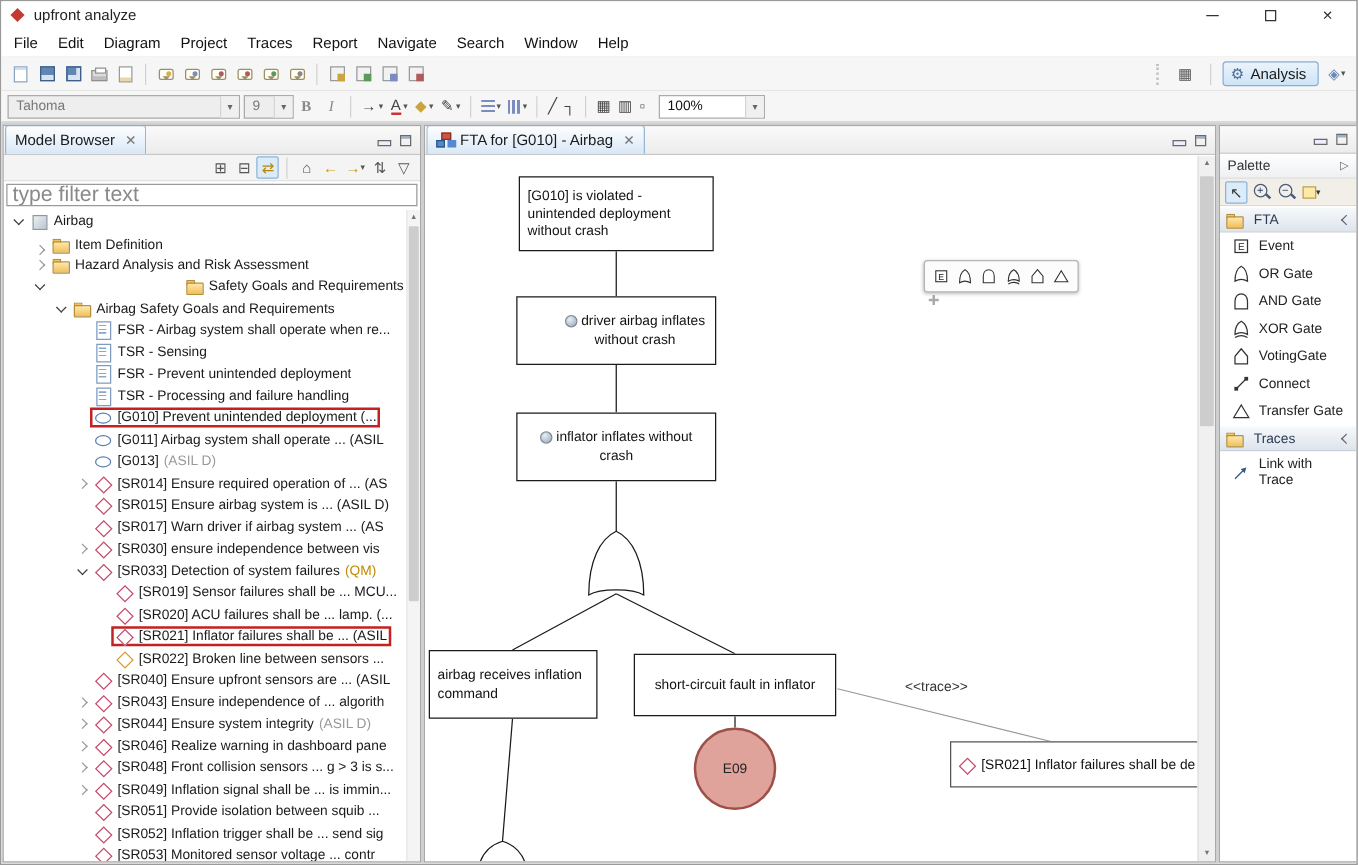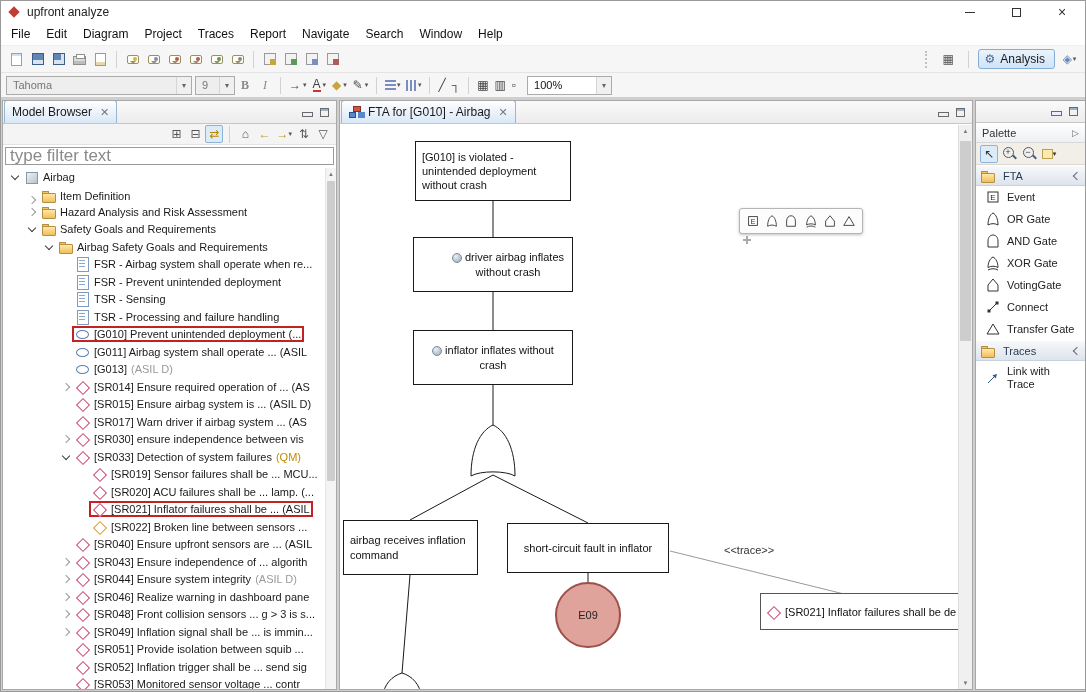--- a/index.html
+++ b/index.html
@@ -367,21 +367,21 @@
               <span class="tree-label">Item Definition</span>
             </span>
           </div>
           <div class="tree-row" style="padding-left: 21px;">
             <span class="tw chev"></span>
             <span class="tree-label-wrap">
               <span class="ti ti-folder"></span>
               <span class="tree-label">Hazard Analysis and Risk Assessment</span>
             </span>
           </div>
-          <div class="tree-row" style="padding-left: 21px;">
+          <div class="tree-row" style="padding-left: 21px; justify-content: space-between;">
             <span class="tw chev down"></span>
             <span class="tree-label-wrap">
               <span class="ti ti-folder"></span>
               <span class="tree-label">Safety Goals and Requirements</span>
             </span>
           </div>
           <div class="tree-row" style="padding-left: 38px;">
             <span class="tw chev down"></span>
             <span class="tree-label-wrap">
               <span class="ti ti-folder"></span>
@@ -392,28 +392,28 @@
             <span class="tw"></span>
             <span class="tree-label-wrap">
               <span class="ti ti-doc"></span>
               <span class="tree-label">FSR - Airbag system shall operate when re...</span>
             </span>
           </div>
           <div class="tree-row" style="padding-left: 55px;">
             <span class="tw"></span>
             <span class="tree-label-wrap">
               <span class="ti ti-doc"></span>
+              <span class="tree-label">TSR - Sensing</span>
+            </span>
+          </div>
+          <div class="tree-row" style="padding-left: 55px;">
+            <span class="tw"></span>
+            <span class="tree-label-wrap">
+              <span class="ti ti-doc"></span>
               <span class="tree-label">FSR - Prevent unintended deployment</span>
-            </span>
-          </div>
-          <div class="tree-row" style="padding-left: 55px;">
-            <span class="tw"></span>
-            <span class="tree-label-wrap">
-              <span class="ti ti-doc"></span>
-              <span class="tree-label">TSR - Sensing</span>
             </span>
           </div>
           <div class="tree-row" style="padding-left: 55px;">
             <span class="tw"></span>
             <span class="tree-label-wrap">
               <span class="ti ti-doc"></span>
               <span class="tree-label">TSR - Processing and failure handling</span>
             </span>
           </div>
           <div class="tree-row" style="padding-left: 55px;">

